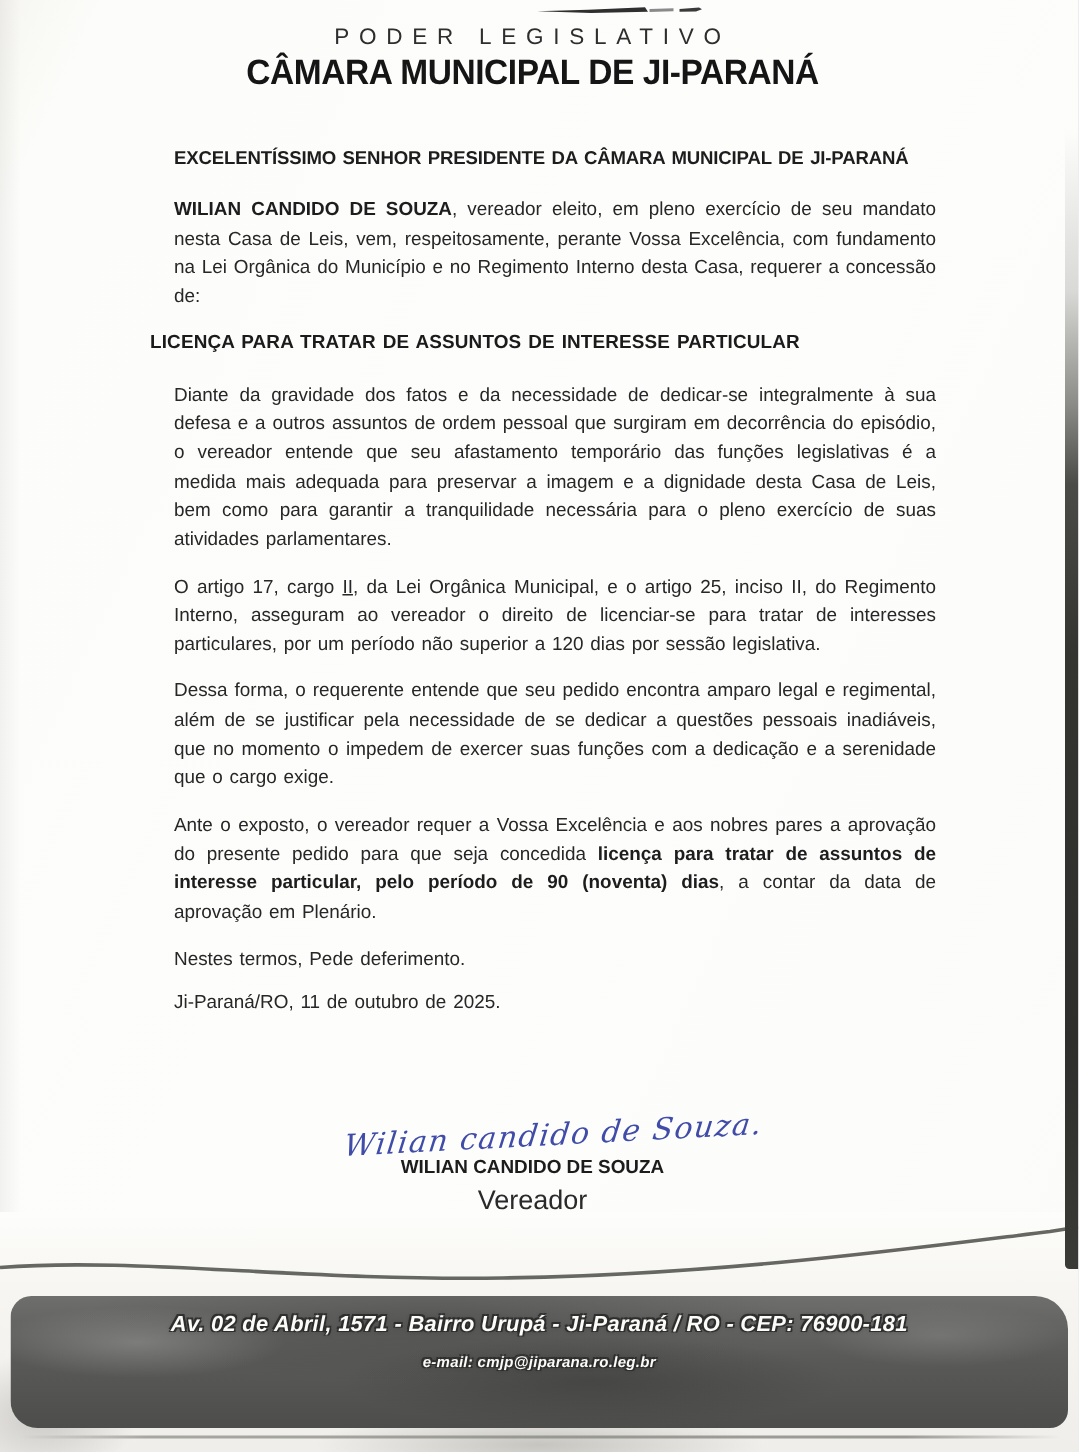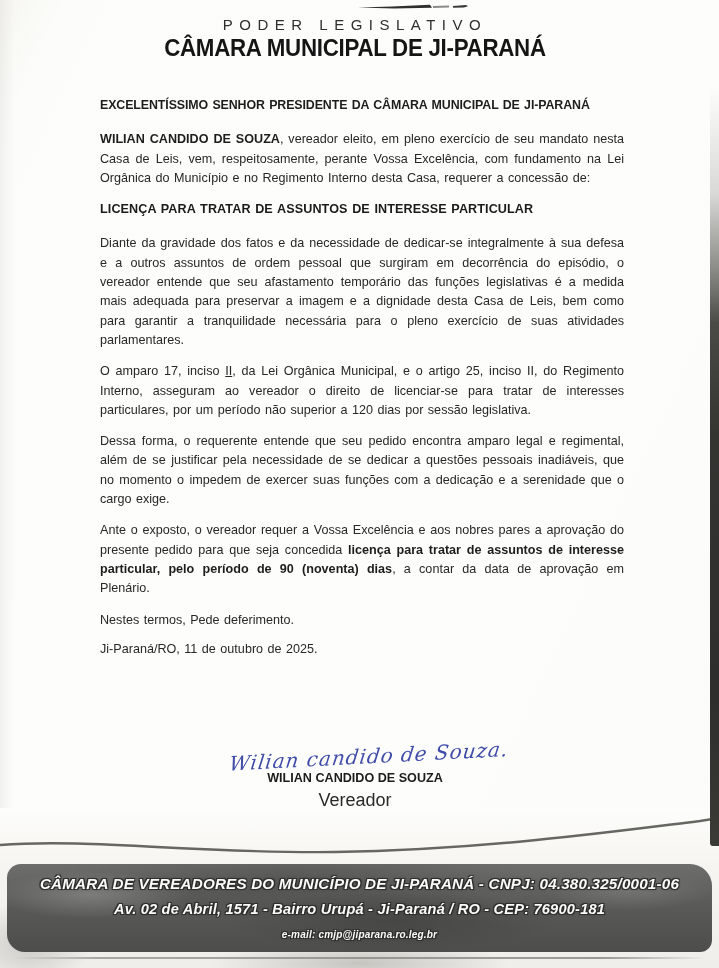--- a/index.html
+++ b/index.html
@@ -19,21 +19,21 @@
   .org-header{position:absolute;top:16px;left:0;right:9px;text-align:center;}
   .org-line1{
     font-size:15px;letter-spacing:6.5px;font-weight:500;color:#2e2e2e;
   }
   .org-line2{
     font-size:23.5px;font-weight:700;color:#151515;letter-spacing:-0.3px;
     transform:scaleX(0.95);margin-top:2px;
   }
   
   .letter{position:absolute;left:100px;width:524px;top:96px;}
-  .letter p{margin:0 0 12px 0;font-size:12.6px;line-height:19.3px;text-align:justify;word-spacing:1px;color:#272727;}
+  .letter p{margin:0 0 12px 16px;font-size:12.6px;line-height:19.3px;text-align:justify;word-spacing:1px;color:#272727;}
   .addressee{font-weight:700;white-space:nowrap;font-size:12.4px !important;letter-spacing:-0.1px;color:#1d1d1d !important;margin-bottom:15px !important;}
   .bold{font-weight:700;color:#1d1d1d;}
   .subject{font-weight:700;text-align:right;color:#1b1b1b !important;margin:4px 0 15px 0 !important;letter-spacing:0.1px;}
   .uline{text-decoration:underline;}
   .closing-p{margin-bottom:10px !important;}
   .date-p{margin-bottom:0 !important;}
   
   .sig-block{position:absolute;left:0;right:9px;top:742px;text-align:center;}
   .sig-script{
     position:relative;z-index:2;
@@ -119,21 +119,21 @@
     <p class="addressee">EXCELENTÍSSIMO SENHOR PRESIDENTE DA CÂMARA MUNICIPAL DE JI-PARANÁ</p>
 
     <p><span class="bold">WILIAN CANDIDO DE SOUZA</span><span>, vereador eleito, em pleno exercício de seu mandato nesta Casa de Leis, vem, respeitosamente, perante Vossa Excelência, com fundamento na Lei Orgânica do Município e no Regimento Interno desta Casa, requerer a concessão de:</span></p>
 
     <p class="subject">LICENÇA PARA TRATAR DE ASSUNTOS DE INTERESSE PARTICULAR</p>
 
 
 
     <p>Diante da gravidade dos fatos e da necessidade de dedicar-se integralmente à sua defesa e a outros assuntos de ordem pessoal que surgiram em decorrência do episódio, o vereador entende que seu afastamento temporário das funções legislativas é a medida mais adequada para preservar a imagem e a dignidade desta Casa de Leis, bem como para garantir a tranquilidade necessária para o pleno exercício de suas atividades parlamentares.</p>
 
-    <p><span>O amparo 17, inciso </span><span class="uline">II</span><span>, da Lei Orgânica Municipal, e o artigo 25, inciso II, do Regimento Interno, asseguram ao vereador o direito de licenciar-se para tratar de interesses particulares, por um período não superior a 120 dias por sessão legislativa.</span></p>
+    <p><span>O artigo 17, cargo </span><span class="uline">II</span><span>, da Lei Orgânica Municipal, e o artigo 25, inciso II, do Regimento Interno, asseguram ao vereador o direito de licenciar-se para tratar de interesses particulares, por um período não superior a 120 dias por sessão legislativa.</span></p>
 
     <p>Dessa forma, o requerente entende que seu pedido encontra amparo legal e regimental, além de se justificar pela necessidade de se dedicar a questões pessoais inadiáveis, que no momento o impedem de exercer suas funções com a dedicação e a serenidade que o cargo exige.</p>
 
     <p><span>Ante o exposto, o vereador requer a Vossa Excelência e aos nobres pares a aprovação do presente pedido para que seja concedida </span><span class="bold">licença para tratar de assuntos de interesse particular, pelo período de 90 (noventa) dias</span><span>, a contar da data de aprovação em Plenário.</span></p>
 
     <p class="closing-p">Nestes termos, Pede deferimento.</p>
 
     <p class="date-p">Ji-Paraná/RO, 11 de outubro de 2025.</p>
   </div>
 
@@ -141,21 +141,20 @@
     <div class="sig-script">Wilian candido de Souza.</div>
     <div class="sig-name">WILIAN CANDIDO DE SOUZA</div>
     <div class="sig-role">Vereador</div>
   </div>
 
   <div class="footer-zone">
     <svg class="wave-svg" viewBox="0 0 719 50" preserveAspectRatio="none">
       <path d="M0 37 C 90 30, 200 46, 335 44 C 480 42, 610 24, 700 13 L719 10" fill="none" stroke="#4c4c48" stroke-width="2.4" opacity="0.85"></path>
     </svg>
     <div class="footer-band">
-      <div class="f-line1">CÂMARA DE VEREADORES DO MUNICÍPIO DE JI-PARANÁ - CNPJ: 04.380.325/0001-06</div>
       <div class="f-line2">Av. 02 de Abril, 1571 - Bairro Urupá - Ji-Paraná / RO - CEP: 76900-181</div>
       <div class="f-line3">e-mail: cmjp@jiparana.ro.leg.br</div>
     </div>
     <div class="bottom-line"></div>
   </div>
 
   <div class="right-scan-band"></div>
 
 </div>
 

